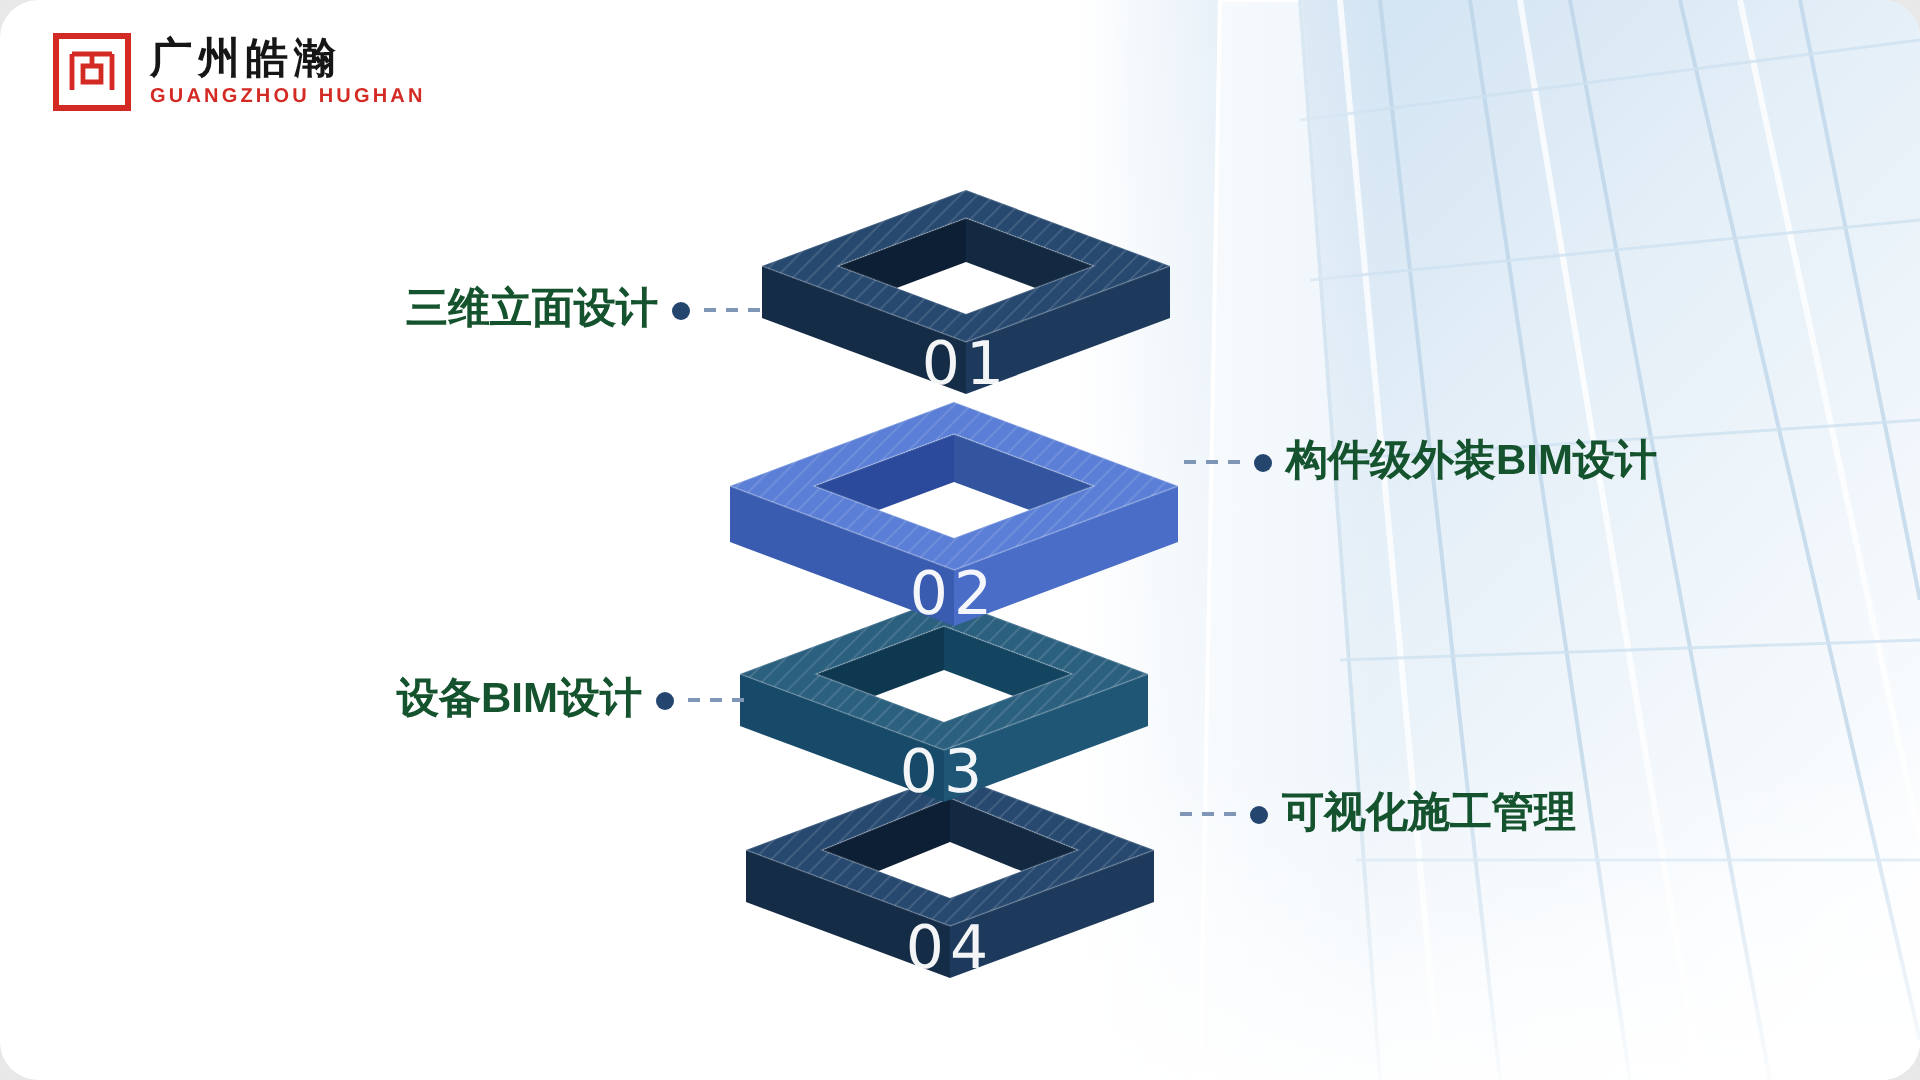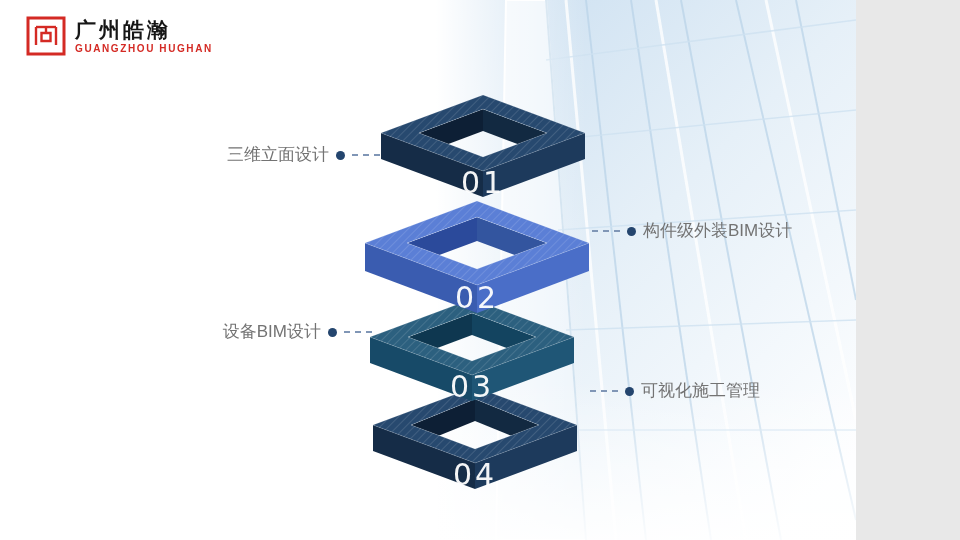--- a/index.html
+++ b/index.html
@@ -1,35 +1,36 @@
 <!DOCTYPE html>
 <html><head>
 <meta charset="utf-8">
 <style>
   html,body{margin:0;padding:0;background:#e8e8e8;}
   .slide{
-    position:relative;width:856px;height:540px;background:#ffffff;overflow:hidden;
+    position:relative;width:960px;height:540px;background:#ffffff;overflow:hidden;
     font-family:"Liberation Sans","DejaVu Sans",sans-serif;
+    border-radius:19px;
   }
   .bg-svg{position:absolute;top:0;right:0;}
   
   .logo{position:absolute;top:16px;left:26px;display:flex;align-items:center;gap:9px;}
   .logo-texts{display:flex;flex-direction:column;}
   .logo-cn{font-size:21px;font-weight:700;color:#161616;letter-spacing:3px;line-height:23px;}
   .logo-en{font-size:10px;font-weight:700;color:#d42a24;letter-spacing:1.6px;margin-top:2px;}
   
   .frames-svg{position:absolute;left:0;top:0;}
   .step-label{position:absolute;display:flex;align-items:center;gap:7px;height:20px;}
-  .step-label .txt{font-size:17px;font-weight:400;color:#737373;white-space:nowrap;line-height:20px;}
+  .step-label .txt{font-size:21px;font-weight:700;color:#14532d;white-space:nowrap;line-height:20px;}
   .dot{width:9px;height:9px;border-radius:50%;background:#24456e;flex:none;}
   .dash{width:28px;height:0;border-top:2px dashed #8096b6;flex:none;}
   .sl1{left:120px;top:145px;width:260px;justify-content:flex-end;}
-  .sl3{left:112px;top:322px;width:260px;justify-content:flex-end;text-align:right;}
+  .sl3{left:112px;top:340px;width:260px;justify-content:flex-end;text-align:right;}
   .sr2{left:592px;top:221px;align-items:center;}
-  .sr4{left:590px;top:381px;}
+  .sr4{left:590px;top:397px;}
   .frame-number{
     font-family:"DejaVu Sans","Liberation Sans",sans-serif;
     font-size:30px;letter-spacing:3px;fill:#ffffff;opacity:0.95;
   }
 </style>
 </head>
 <body>
 
 <div class="slide">
 

